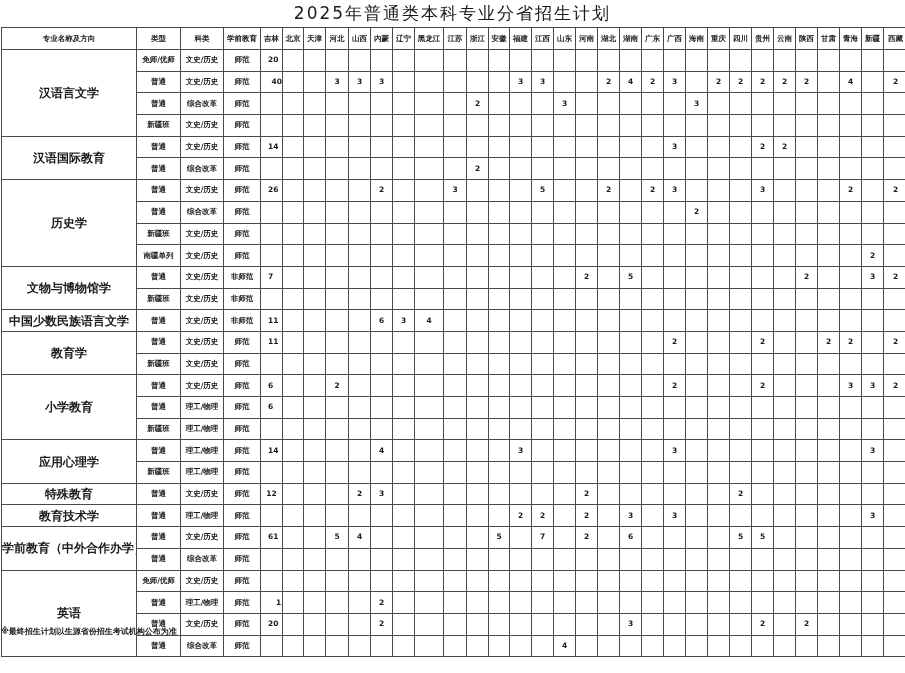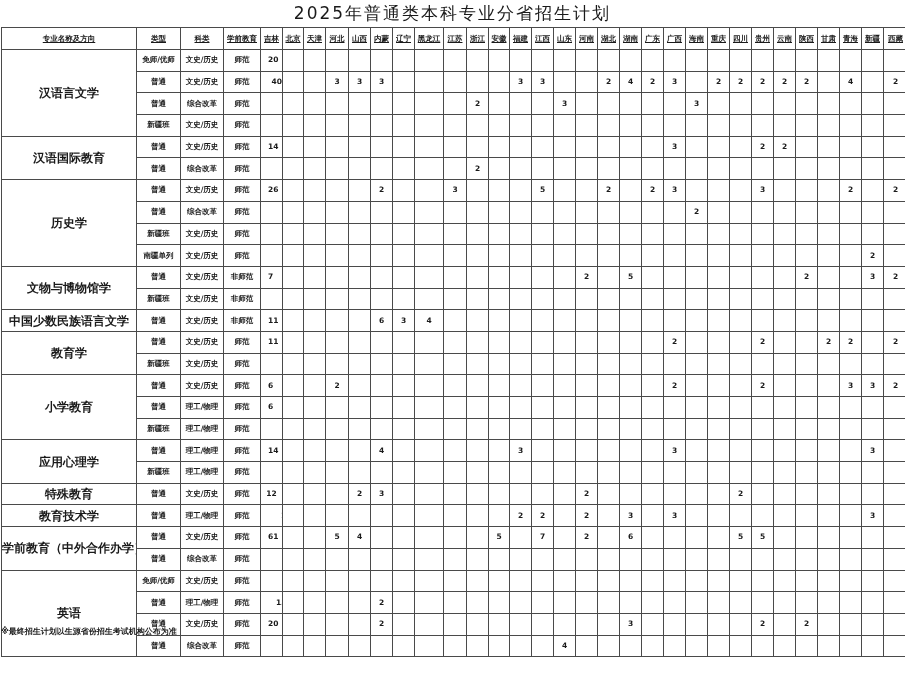--- a/index.html
+++ b/index.html
@@ -1,20 +1,20 @@
 <!DOCTYPE html>
 <html><head>
 <meta charset="utf-8">
 <style>
   html, body { margin:0; padding:0; background:#ffffff; }
   body { width:905px; height:673px; overflow:hidden; font-family:"DejaVu Sans", sans-serif; color:#111; position:relative; }
   .title { position:absolute; left:0; top:2px; width:905px; text-align:center; font-size:17px; letter-spacing:2px; color:#1a1a1a; font-weight:normal; }
   table.plan { position:absolute; left:1px; top:27px; border-collapse:collapse; table-layout:fixed; width:903px; }
   table.plan td, table.plan th { border:1px solid #4a4a4a; padding:0; text-align:center; font-size:7.5px; font-weight:bold; height:20.7px; line-height:10px; white-space:nowrap; overflow:hidden; color:#1a1a1a; }
-  table.plan th { height:21px; font-size:7.5px;text-decoration:underline; }
+  table.plan th { height:21px; font-size:7.5px; }
   table.plan td.major { font-size:12px; }
   table.plan td.num { font-size:7.5px; font-weight:bold; }
   .footnote { position:absolute; left:1px; top:626px; font-size:8px; font-weight:bold; color:#1a1a1a; }
 </style>
 </head>
 <body>
 
 <div class="title">2025年普通类本科专业分省招生计划</div>
 
 <table class="plan">

